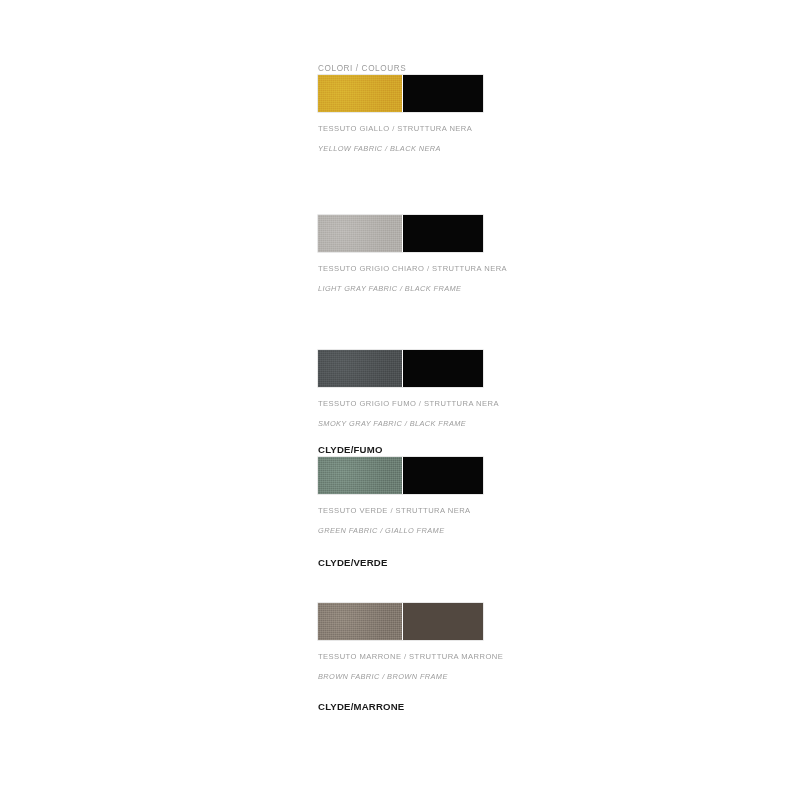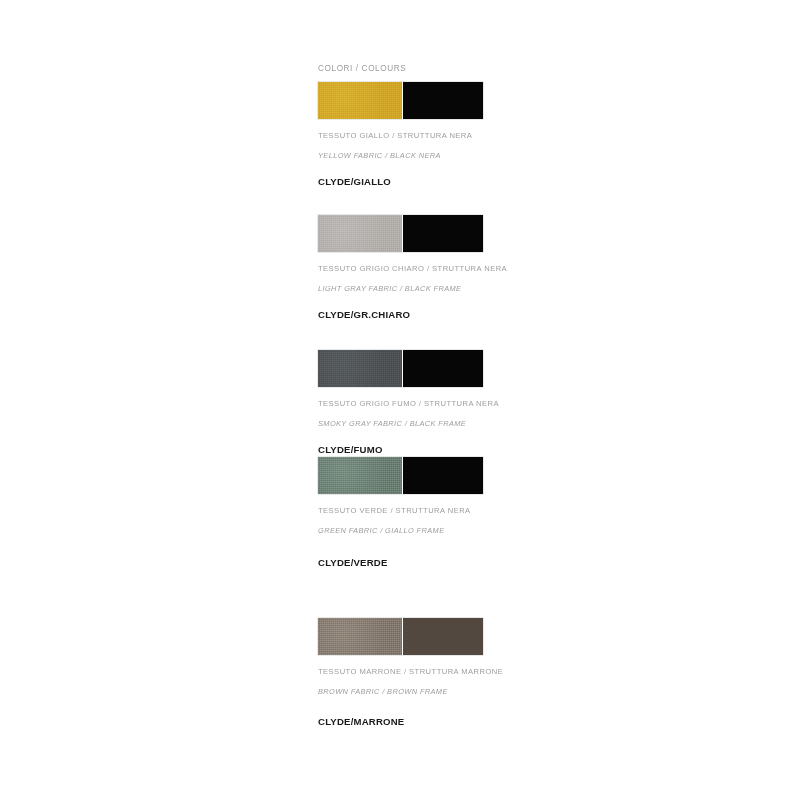--- a/index.html
+++ b/index.html
@@ -119,40 +119,38 @@
   }
 </style>
 </head>
 <body>
 
 <div id="page">
   <div class="content">
 
     <div class="section-title">COLORI / COLOURS</div>
 
-    <div class="group" style="top:82px;">
+    <div class="group" style="top:75px;">
       <div class="swatch-pair">
         <div class="swatch fabric" style="background:#d3a62a;"></div>
         <div class="swatch frame solid-black" style="background:#060606;"></div>
         <div class="divider-line"></div>
       </div>
       <div class="caption-it" style="margin-top:12px;">TESSUTO GIALLO / STRUTTURA NERA</div>
       <div class="caption-en" style="margin-top:11px;">YELLOW FABRIC / BLACK NERA</div>
-      <div class="code" style="margin-top:16px;">CLYDE/GIALLO</div>
     </div>
 
     <div class="group" style="top:215px;">
       <div class="swatch-pair">
         <div class="swatch fabric" style="background:#b3b0ac;"></div>
         <div class="swatch frame solid-black" style="background:#060606;"></div>
         <div class="divider-line"></div>
       </div>
       <div class="caption-it" style="margin-top:12px;">TESSUTO GRIGIO CHIARO / STRUTTURA NERA</div>
       <div class="caption-en" style="margin-top:11px;">LIGHT GRAY FABRIC / BLACK FRAME</div>
-      <div class="code" style="margin-top:16px;">CLYDE/GR.CHIARO</div>
     </div>
 
     <div class="group" style="top:350px;">
       <div class="swatch-pair">
         <div class="swatch fabric" style="background:#4e5254;"></div>
         <div class="swatch frame solid-black" style="background:#060606;"></div>
         <div class="divider-line"></div>
       </div>
       <div class="caption-it" style="margin-top:12px;">TESSUTO GRIGIO FUMO / STRUTTURA NERA</div>
       <div class="caption-en" style="margin-top:11px;">SMOKY GRAY FABRIC / BLACK FRAME</div>
@@ -163,21 +161,21 @@
       <div class="swatch-pair">
         <div class="swatch fabric" style="background:#6d8075;"></div>
         <div class="swatch frame solid-black" style="background:#060606;"></div>
         <div class="divider-line"></div>
       </div>
       <div class="caption-it" style="margin-top:12px;">TESSUTO VERDE / STRUTTURA NERA</div>
       <div class="caption-en" style="margin-top:11px;">GREEN FABRIC / GIALLO FRAME</div>
       <div class="code" style="margin-top:22px;">CLYDE/VERDE</div>
     </div>
 
-    <div class="group" style="top:618px;">
+    <div class="group" style="top:603px;">
       <div class="swatch-pair">
         <div class="swatch fabric" style="background:#847a70;"></div>
         <div class="swatch frame" style="background:#524840;"></div>
         <div class="divider-line"></div>
       </div>
       <div class="caption-it" style="margin-top:12px;">TESSUTO MARRONE / STRUTTURA MARRONE</div>
       <div class="caption-en" style="margin-top:11px;">BROWN FABRIC / BROWN FRAME</div>
       <div class="code" style="margin-top:20px;">CLYDE/MARRONE</div>
     </div>
 

